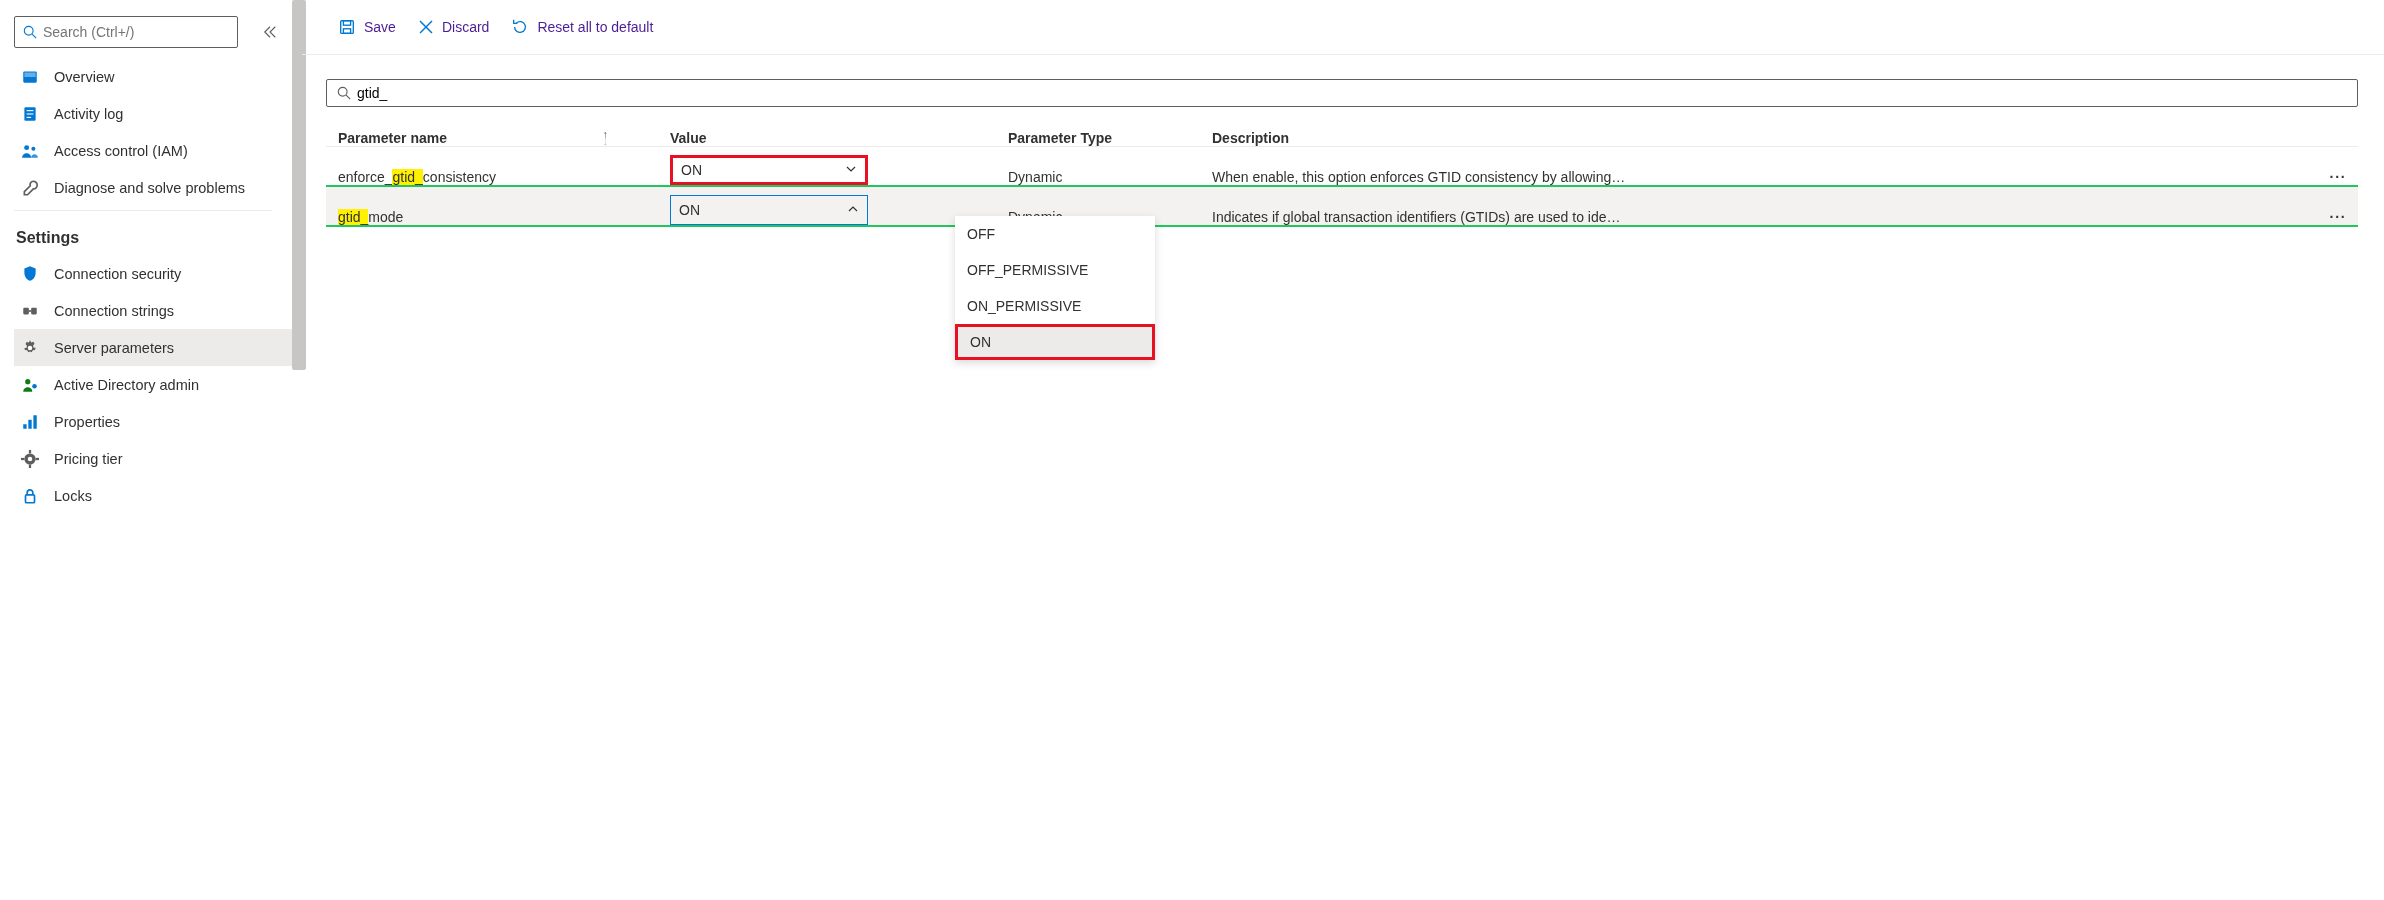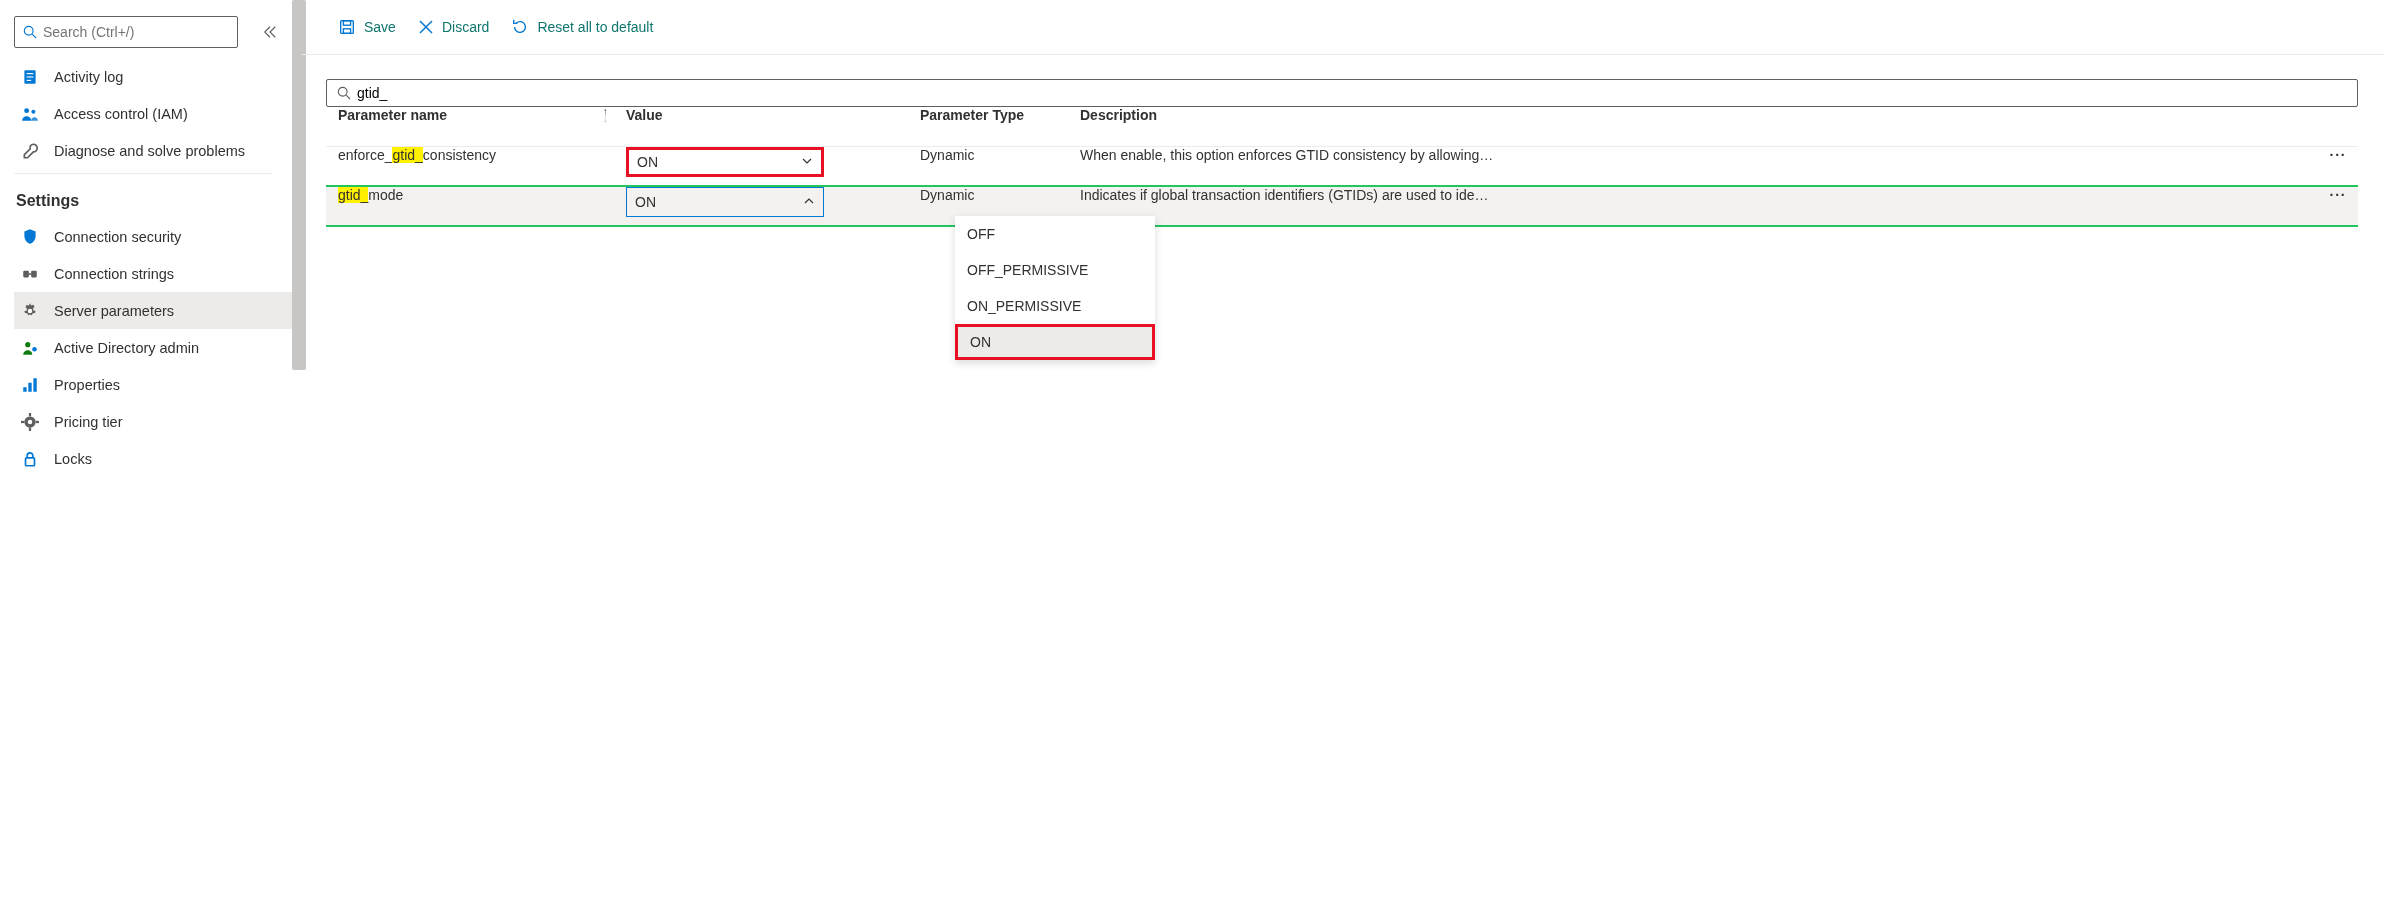--- a/index.html
+++ b/index.html
@@ -17,30 +17,30 @@
     .nav-list { list-style: none; }
     .nav-item { display: flex; align-items: center; height: 37px; padding: 0 4px 0 6px; cursor: pointer; gap: 14px; font-size: 14.5px; }
     .nav-item.active { background: #edebe9; text-align: right; }
     .nav-item .ico { width: 20px; height: 20px; display: flex; align-items: center; justify-content: center; }
     .sec-header { font-weight: 600; font-size: 16px; padding: 18px 0 8px 2px; }
     .sec-divider { border-top: 1px solid #edebe9; margin: 4px 24px 0 0; }
 
     
     .main { flex: 1; padding-top: 12px; position: relative; }
     .toolbar { display: flex; align-items: center; gap: 2px; padding: 0 0 12px 28px; }
-    .tbtn { display: flex; align-items: center; gap: 8px; padding: 6px 10px; cursor: pointer; color: #0f766e; font-size: 14px; }
+    .tbtn { display: flex; align-items: center; gap: 8px; padding: 6px 10px; cursor: pointer; color: #4c1d95; font-size: 14px; }
     .tbtn svg { color: #0078d4; }
     .tdivider { border-top: 1px solid #edebe9; margin-left: 2px; }
 
     .msearch-wrap { margin: 24px 26px 0 26px; display: flex; align-items: center; border: 1px solid #605e5c; border-radius: 2px; height: 28px; padding: 0 10px; }
     .msearch-wrap svg { color: #605e5c; margin-right: 6px; }
     .msearch-wrap input { border: none; outline: none; flex: 1; font-size: 14px; }
 
     .table { margin: 0 26px; border-top: none; }
-    .thead, .trow { display: flex; align-items: flex-start; height: 40px; }
+    .thead, .trow { display: flex; align-items: flex-end; height: 40px; gap: 44px; }
     .thead { font-weight: 600; font-size: 14px; border-bottom: 1px solid #edebe9; }
     .thead .col, .trow .col { display: flex; align-items: center; overflow: hidden; }
     .c-name { width: 300px; padding-left: 12px; }
     .c-value { width: 294px; }
     .c-type { width: 160px; }
     .c-desc { flex: 1; white-space: nowrap; overflow: hidden; text-overflow: ellipsis; padding-right: 8px; }
     .c-act { width: 40px; justify-content: center; }
     .sorticons { margin-left: auto; margin-right: 18px; display: flex; flex-direction: column; line-height: 7px; color: #605e5c; font-size: 11px; }
     .hl { background: #fff100; }
     .trow { border-bottom: 2px solid #22c55e; font-size: 14px; }
@@ -72,20 +72,29 @@
         <input placeholder="Search (Ctrl+/)" style="">
       </div>
       <div class="collapse-btn">
         <svg width="14" height="14" viewBox="0 0 16 16" fill="none" stroke="currentColor" stroke-width="1.3">
             <polyline points="8,2 2,8 8,14"></polyline>
             <polyline points="14,2 8,8 14,14"></polyline>
           </svg>
       </div>
     </div>
     <ul class="nav-list" id="nav-top">
+        <li class="nav-item">
+          <span class="ico">
+            <svg viewBox="0 0 16 16" width="18" height="18">
+              <rect x="2" y="3" width="12" height="10" rx="1" fill="#0078d4"></rect>
+              <rect x="3" y="4" width="10" height="4" fill="#fff" opacity=".4"></rect>
+            </svg>
+          </span>
+          <span>Overview</span>
+        </li>
         <li class="nav-item">
           <span class="ico">
             <svg viewBox="0 0 16 16" width="18" height="18">
               <rect x="3" y="2" width="10" height="12" rx="1" fill="#0078d4"></rect>
               <line x1="5" y1="5" x2="11" y2="5" stroke="#fff"></line>
               <line x1="5" y1="8" x2="11" y2="8" stroke="#fff"></line>
               <line x1="5" y1="11" x2="9" y2="11" stroke="#fff"></line>
             </svg>
           </span>
           <span>Activity log</span>

